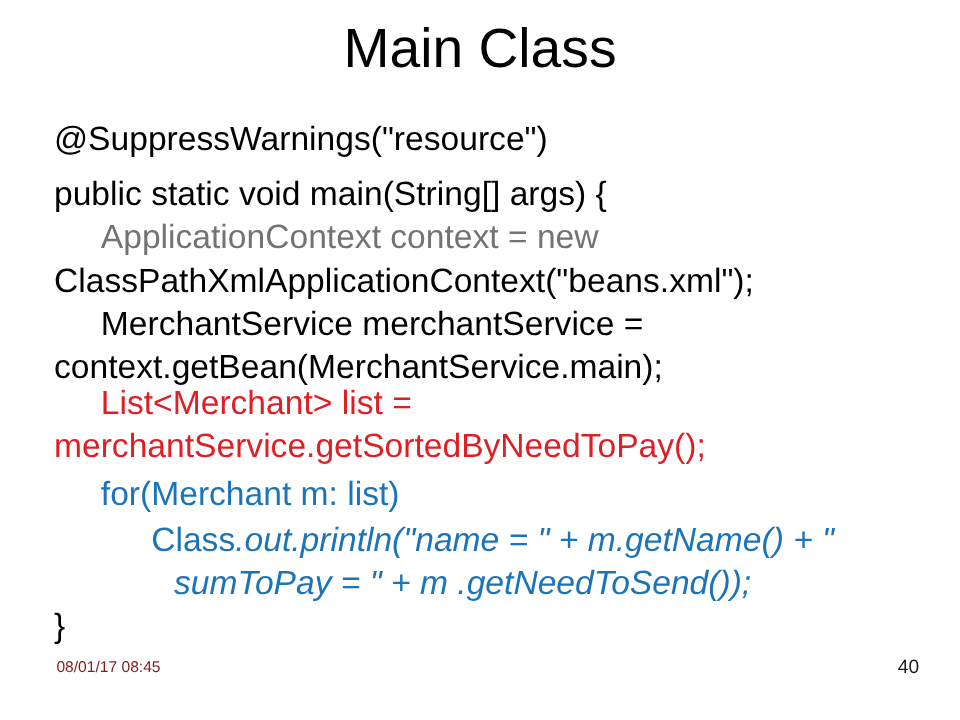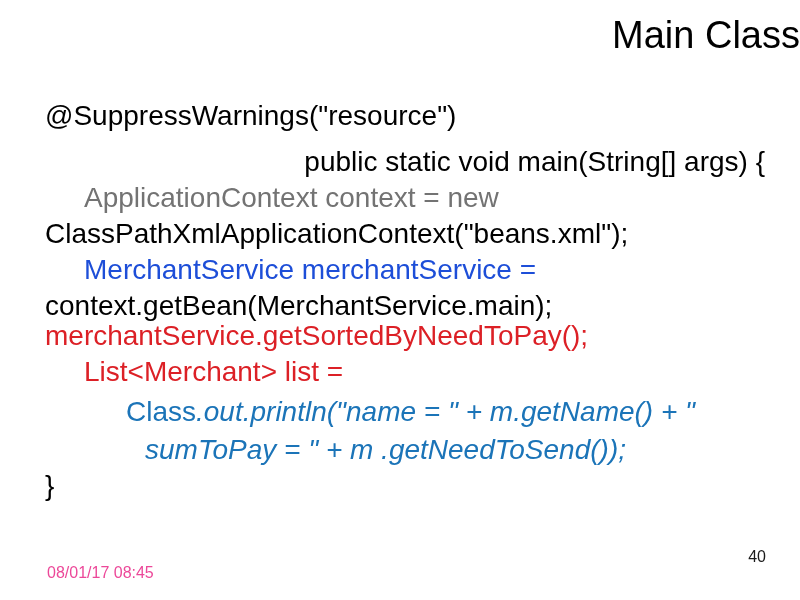--- a/index.html
+++ b/index.html
@@ -16,22 +16,22 @@
     width: 800px;
     height: 600px;
     background: #ffffff;
   }
   .slide-title {
     position: absolute;
     top: 14px;
     left: 0;
     width: 100%;
     margin: 0;
-    text-align: right;
-    font-size: 38px;
+    text-align: center;
+    font-size: 46px;
     font-weight: 400;
     color: #000000;
     line-height: 1.15;
   }
   .code-block {
     position: absolute;
     left: 45px;
     top: 98px;
     width: 720px;
   }
@@ -47,47 +47,48 @@
   .code-line:nth-child(9)  { margin-top: 4px; }
   .code-line:nth-child(10) { margin-top: 2px; }
   .ind-0 { margin-left: 0; }
   .ind-1 { margin-left: 39px; }
   .ind-2 { margin-left: 81px; }
   .ind-3 { margin-left: 100px; }
   .italic { font-style: italic; }
   .footer-date {
     position: absolute;
     left: 47px;
-    top: 564px;
-    font-size: 16px;
-    color: #ec4899;
+    top: 548px;
+    font-size: 13px;
+    color: #7f1d1d;
   }
   .footer-page {
     position: absolute;
     right: 34px;
     top: 548px;
     font-size: 16px;
     color: #1a1a1a;
   }
 </style>
 </head>
 <body>
 
 <div class="slide">
   <h1 class="slide-title">Main Class</h1>
 
   <div class="code-block">
       <div class="code-line ind-0" style="color: rgb(0, 0, 0);"><span>@SuppressWarnings("resource")</span></div>
-      <div class="code-line ind-0" style="color: rgb(0, 0, 0); text-align: right;"><span>public static void main(String[] args) {</span></div>
+      <div class="code-line ind-0" style="color: rgb(0, 0, 0);"><span>public static void main(String[] args) {</span></div>
       <div class="code-line ind-1" style="color: #737373;"><span>ApplicationContext context = new</span></div>
       <div class="code-line ind-0" style="color: rgb(0, 0, 0);"><span>ClassPathXmlApplicationContext("beans.xml");</span></div>
-      <div class="code-line ind-1" style="color: #1d4ed8;"><span>MerchantService merchantService =</span></div>
+      <div class="code-line ind-1" style="color: #000000;"><span>MerchantService merchantService =</span></div>
       <div class="code-line ind-0" style="color: rgb(0, 0, 0);"><span>context.getBean(MerchantService.main);</span></div>
+      <div class="code-line ind-1" style="color: rgb(220, 32, 38);"><span>List&lt;Merchant&gt; list =</span></div>
       <div class="code-line ind-0" style="color: rgb(220, 32, 38);"><span>merchantService.getSortedByNeedToPay();</span></div>
-      <div class="code-line ind-1" style="color: rgb(220, 32, 38);"><span>List&lt;Merchant&gt; list =</span></div>
+      <div class="code-line ind-1" style="color: rgb(27, 116, 184);"><span>for(Merchant m: list)</span></div>
       <div class="code-line ind-2" style="color: rgb(27, 116, 184);"><span>Class</span><span class="italic">.out.println("name = " + m.getName() + "</span></div>
       <div class="code-line ind-3" style="color: rgb(27, 116, 184);"><span class="italic">sumToPay = " + m .getNeedToSend());</span></div>
       <div class="code-line ind-0" style="color: rgb(0, 0, 0);"><span>}</span></div>
     </div>
 
   <div class="footer-date">08/01/17 08:45</div>
 
   <div class="footer-page">40</div>
 </div>
 

